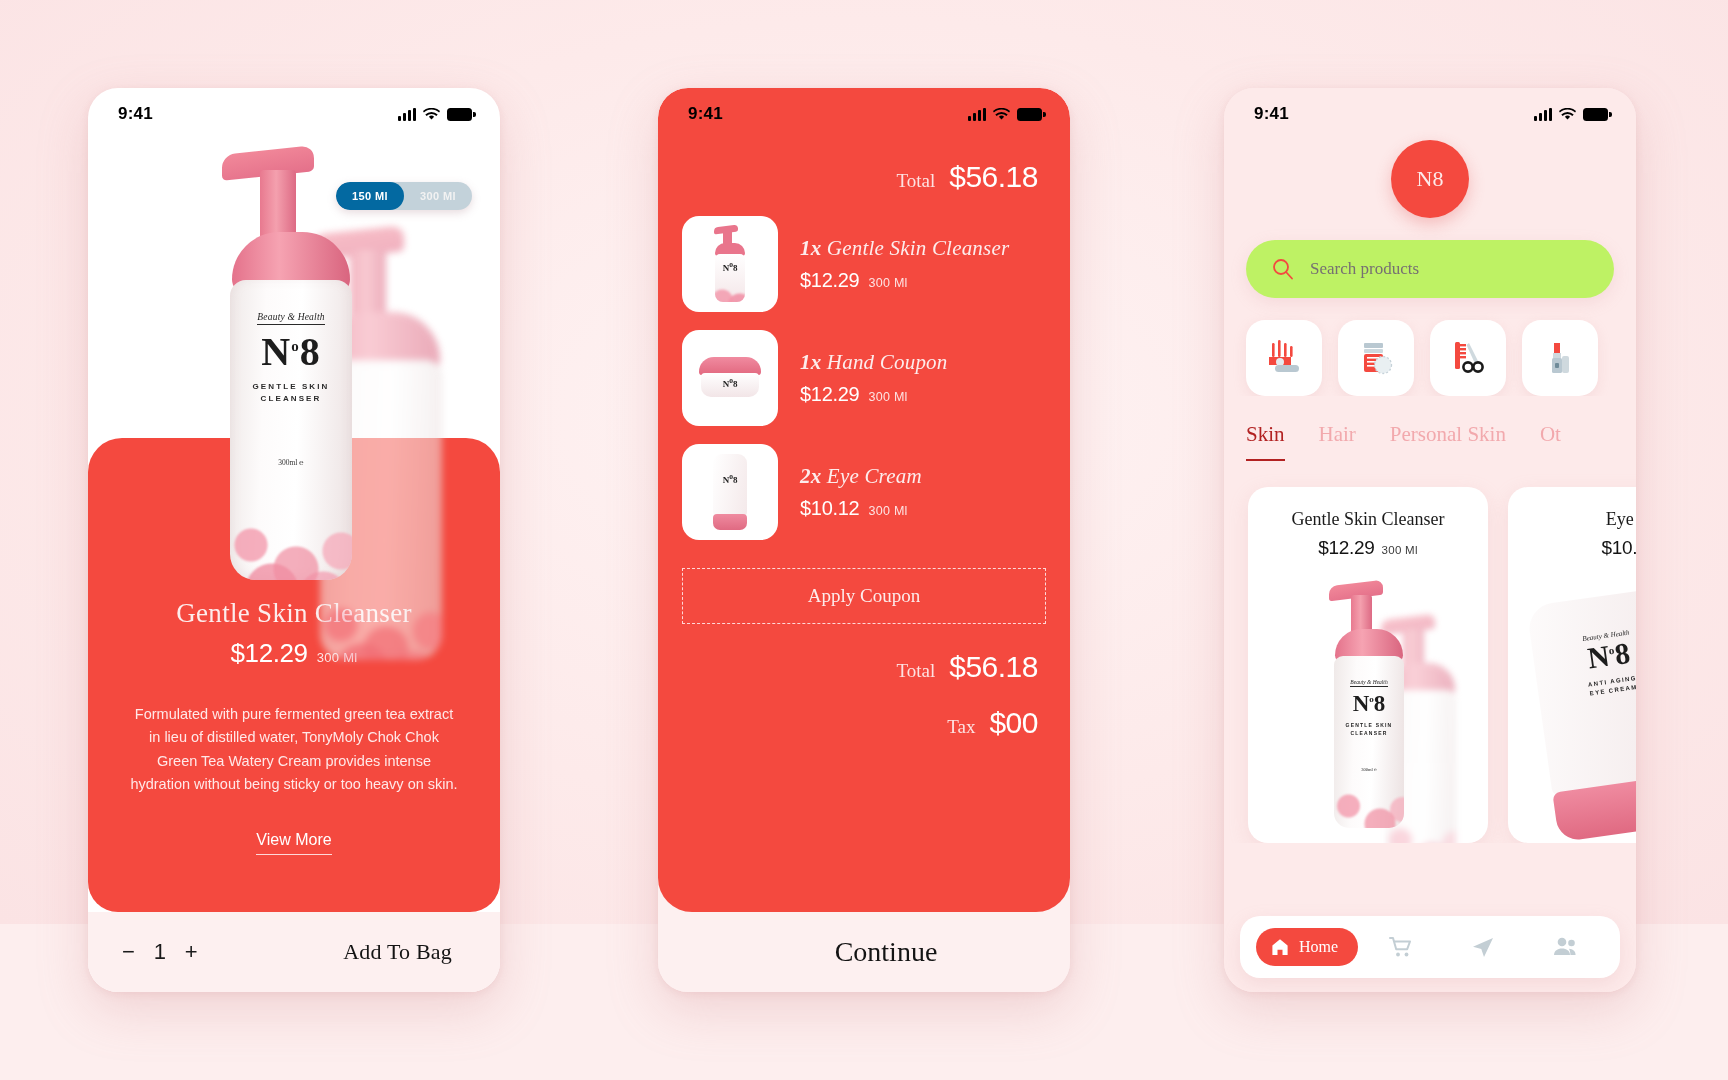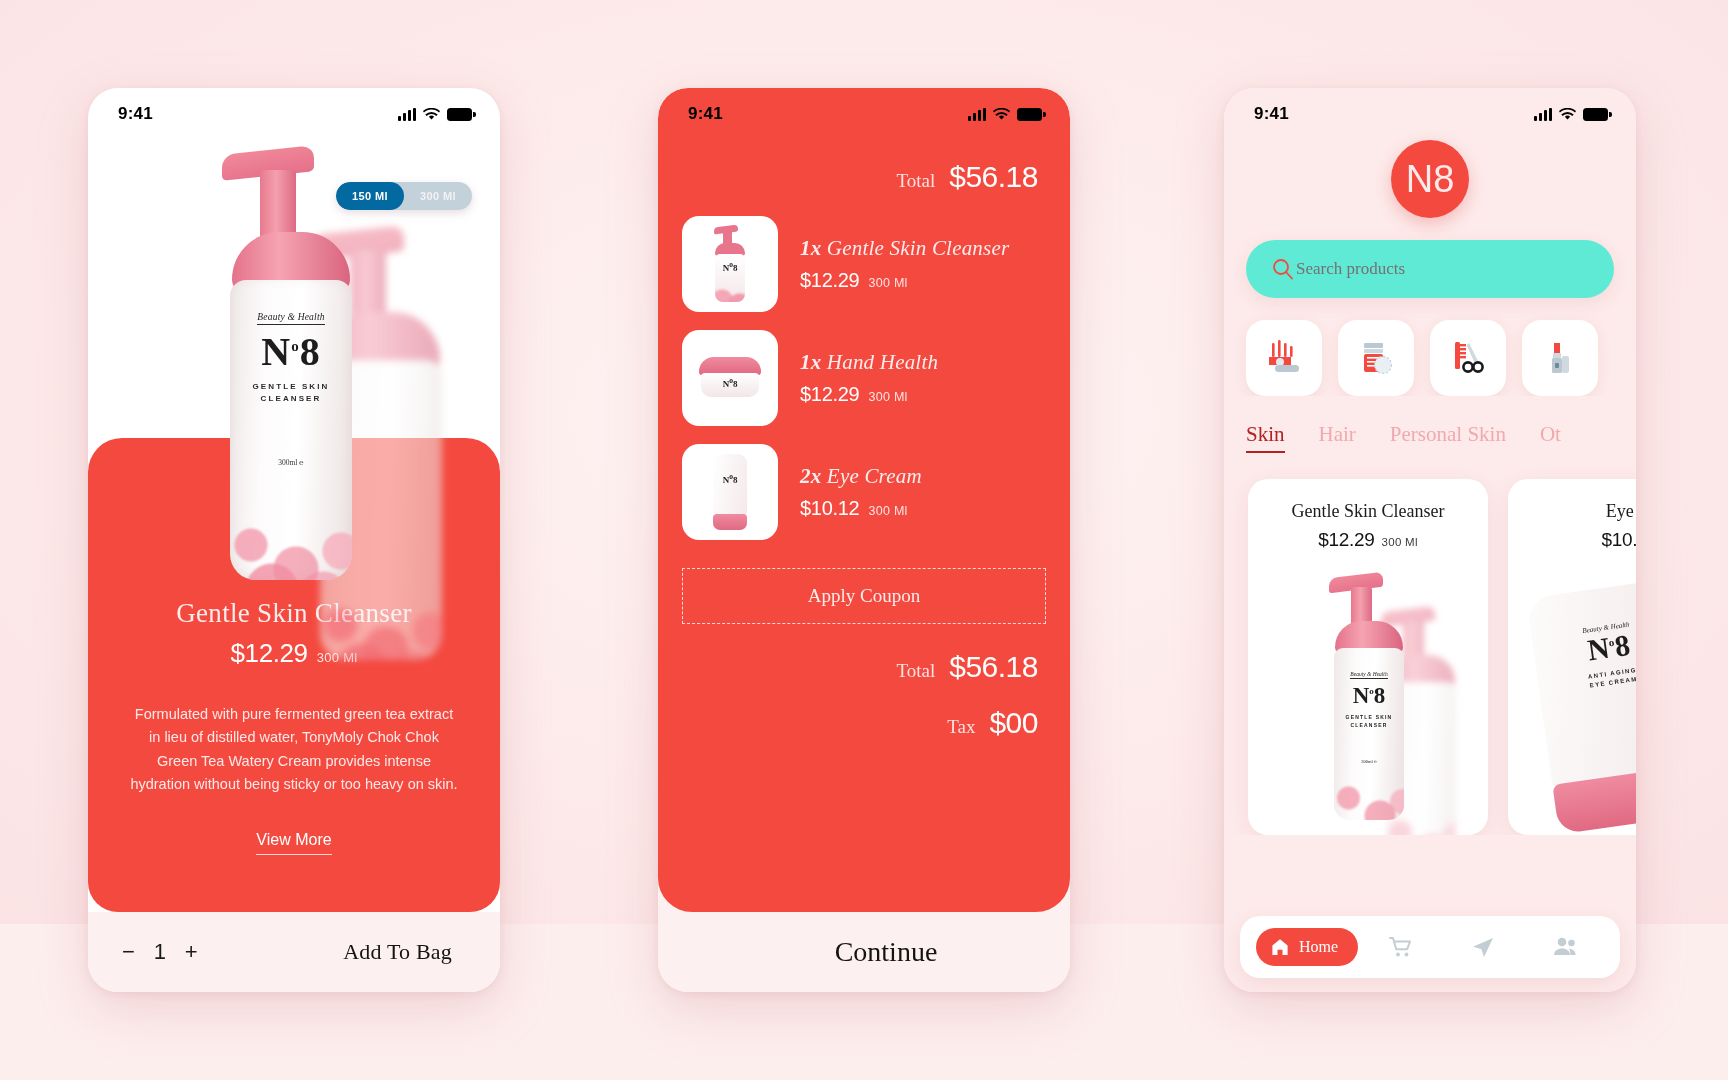--- a/index.html
+++ b/index.html
@@ -228,46 +228,46 @@
   .mt-cap { position: absolute; left: 0; bottom: 0; width: 34px; height: 16px;
             background: linear-gradient(#ef8ba0,#e06a82); border-radius: 4px 4px 7px 7px; }
   .mt-n8 { position: absolute; left: 0; right: 0; top: 18px; text-align: center;
            font-family: "Liberation Serif", serif; font-size: 9px; font-weight: bold; color: #222; }
 
   
   .p3 { position: relative; height: 100%; background: #fdeaea; }
   .p3-logo {
     width: 78px; height: 78px; border-radius: 50%; background: #f4493f;
     margin: 6px auto 0; display: flex; align-items: center; justify-content: center;
-    font-family: Liberation Sans, sans-serif; font-size: 38px; color: #fdeaea;
+    font-family: Liberation Serif, serif; font-size: 22px; color: #fdeaea;
     box-shadow: 0 6px 16px rgba(226,90,90,.32);
   }
   .searchbar {
-    margin: 22px 22px 0; height: 58px; background: #5eead4; border-radius: 29px;
-    display: flex; align-items: center; gap: 2px; padding: 0 26px;
+    margin: 22px 22px 0; height: 58px; background: #bef264; border-radius: 29px;
+    display: flex; align-items: center; gap: 16px; padding: 0 26px;
     box-shadow: 0 5px 16px rgba(220,160,165,.22);
   }
   .search-ph {
     font-family: "Liberation Serif", serif; font-size: 17px; color: #767072;
   }
   .cat-row {
     display: flex; gap: 16px; padding: 22px 0 0 22px; overflow: hidden;
   }
   .cat-tile {
     flex: 0 0 76px; width: 76px; height: 76px; background: #fff; border-radius: 19px;
     display: flex; align-items: center; justify-content: center;
     box-shadow: 0 4px 13px rgba(220,160,165,.2);
   }
   .tabs {
     display: flex; gap: 34px; padding: 26px 0 0 22px; align-items: flex-start;
     overflow: hidden; white-space: nowrap;
   }
   .tab {
     font-family: "Liberation Serif", serif; font-size: 21px;
-    color: #f2a9ad; padding-bottom: 4px; text-align: center;
+    color: #f2a9ad; padding-bottom: 12px; text-align: center;
   }
   .tab.active { color: #b22222; border-bottom: 2.5px solid #b22222; }
   .prod-row { display: flex; gap: 20px; padding: 26px 0 0 24px; overflow: hidden; }
   .prod-card {
     flex: 0 0 240px; width: 240px; height: 356px; background: #fff;
     border-radius: 20px; padding: 22px 14px 0; text-align: center;
     box-shadow: 0 6px 20px rgba(220,160,165,.2); position: relative; overflow: hidden;
   }
   .prod-name {
     font-family: "Liberation Serif", serif; font-size: 18px; color: #1b1b1b;
@@ -464,21 +464,21 @@
           <div class="thumb">
             <div class="mini-jar">
               <div class="mj-lid"></div>
                 <div class="mj-body"></div>
                 <div class="mj-n8">N<sup>o</sup>8</div>
             </div>
           </div>
           <div class="cart-info">
             <div class="cart-name">
               <b>1x</b>
-              <span>Hand Health</span>
+              <span>Hand Coupon</span>
             </div>
             <div class="cart-priceline">
               <div class="cart-price">$12.29</div>
               <div class="cart-size">300 Ml</div>
             </div>
           </div>
         </div>
 
         <div class="cart-row">
           <div class="thumb">

